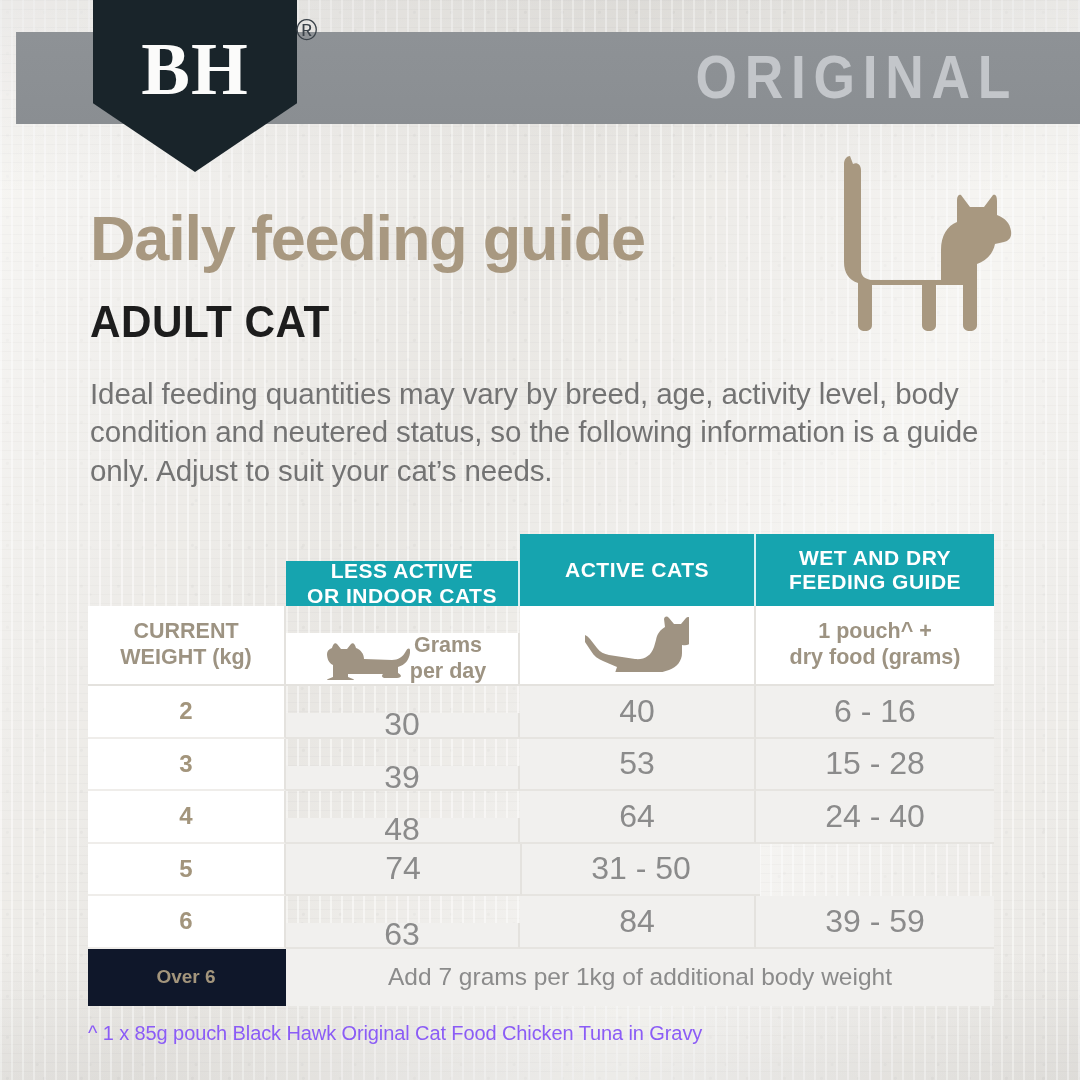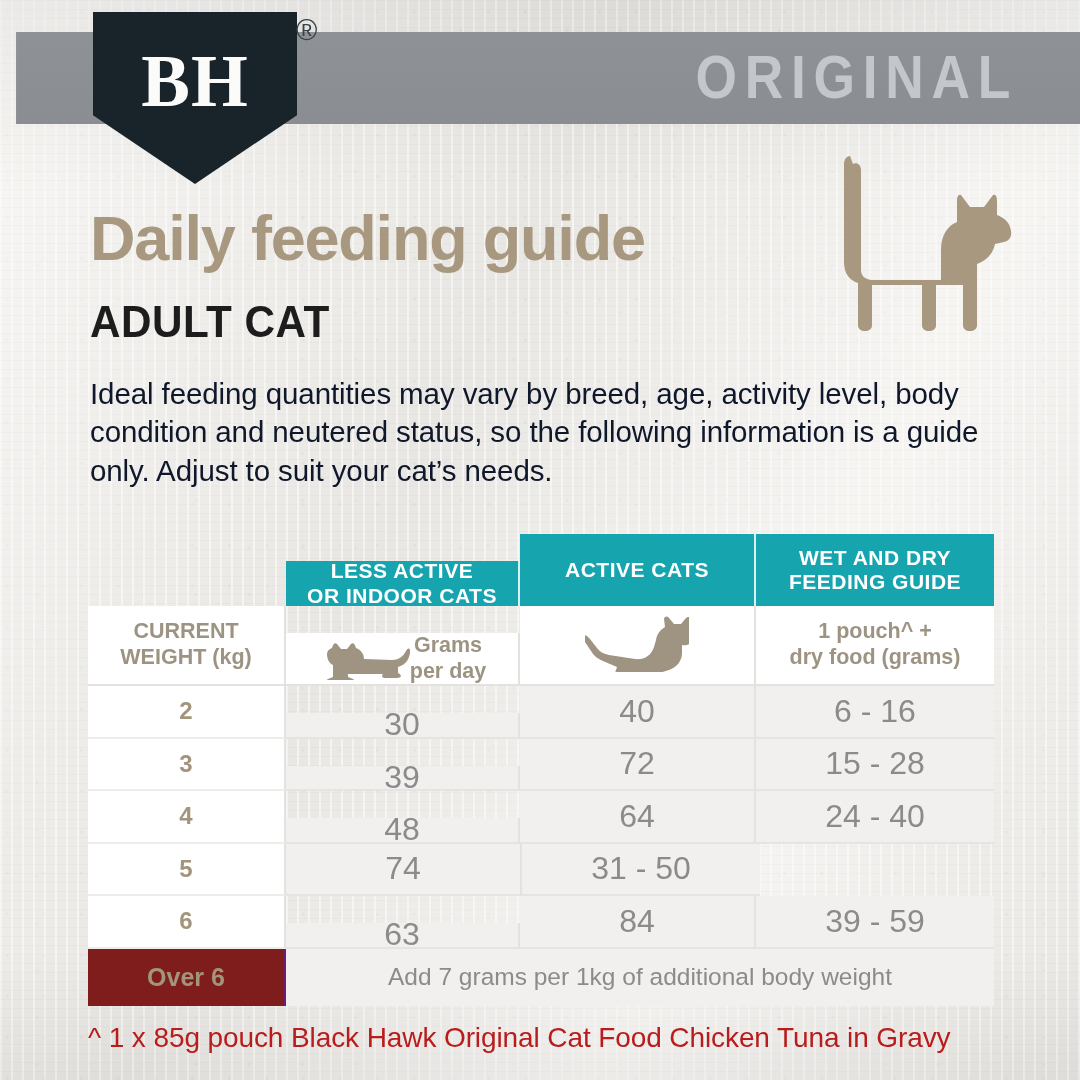--- a/index.html
+++ b/index.html
@@ -52,21 +52,21 @@
     font-size:62px;font-weight:bold;letter-spacing:9px;
     color:#c3c6ca;
     font-family:"Liberation Sans Narrow","Liberation Sans",sans-serif;
     transform:scaleX(.86);transform-origin:right top;
     line-height:1;
     white-space:nowrap;
   }
 
   
   .shield{
-    position:absolute;left:93px;top:12px;width:204px;height:172px;z-index:4;
+    position:absolute;left:93px;top:0;width:204px;height:172px;z-index:4;
   }
   .shield-body{
     position:absolute;inset:0;
     background:#19242a;
     clip-path:polygon(0 0, 100% 0, 100% 60%, 50% 100%, 0 60%);
   }
   .shield-text{
     position:absolute;left:0;right:0;top:33px;
     text-align:center;color:#fbfbfa;
     font-family:"Liberation Serif","DejaVu Serif",serif;
@@ -88,21 +88,21 @@
   }
   .h-sub{
     position:absolute;left:90px;top:300px;
     font-size:44px;font-weight:bold;color:#1d1d1d;
     letter-spacing:.5px;line-height:1;
     transform:scaleX(.96);transform-origin:left top;
     z-index:2;
   }
   .intro{
     position:absolute;left:90px;top:375px;width:905px;
-    font-size:29.5px;color:#0f172a;line-height:1.30;
+    font-size:29.5px;color:#737373;line-height:1.30;
     letter-spacing:-.1px;
     z-index:2;
   }
 
   
   .cat-hero{
     position:absolute;left:826px;top:152px;width:190px;height:196px;z-index:2;
   }
 
   
@@ -143,30 +143,30 @@
   }
   .drow .dcell{
     background:#f1f0ee;color:#8b8b8b;font-size:32px;
     border-right:2px solid #e4e2de;border-bottom:2px solid #e6e4e0;
   }
   .drow .dcell.last{border-right:none;}
 
   
   .orow{height:57px;}
   .orow .c-weight{
-    background:#7f1d1d;color:#a3957c;font-size:25px;font-weight:bold;
-    border-right:2px solid #701a75;
+    background:#0f172a;color:#a3957c;font-size:19px;font-weight:bold;
+    border-right:2px solid #0f172a;
   }
   .orow .merged{
     width:708px;background:#f1f0ee;color:#8b8b8b;font-size:24.5px;
   }
 
   .footnote{
     position:absolute;left:88px;top:1022px;
-    font-size:28px;color:#b91c1c;letter-spacing:-.1px;z-index:2;
+    font-size:20px;color:#8b5cf6;letter-spacing:-.1px;z-index:2;
   }
 </style>
 </head>
 <body>
 
 <div id="page"></div>
 
 <div class="topbar">
   <div class="topbar-texture"></div>
   <div class="original">ORIGINAL</div>
@@ -247,21 +247,21 @@
   <div id="rows-host">
       <div class="trow drow">
         <div class="cell c-weight">2</div>
         <div class="cell c-a dcell">30</div>
         <div class="cell c-b dcell">40</div>
         <div class="cell c-c dcell last">6 - 16</div>
       </div>
       <div class="trow drow">
         <div class="cell c-weight">3</div>
         <div class="cell c-a dcell">39</div>
-        <div class="cell c-b dcell">72</div>
+        <div class="cell c-b dcell">53</div>
         <div class="cell c-c dcell last">15 - 28</div>
       </div>
       <div class="trow drow">
         <div class="cell c-weight">4</div>
         <div class="cell c-a dcell">48</div>
         <div class="cell c-b dcell">64</div>
         <div class="cell c-c dcell last">24 - 40</div>
       </div>
       <div class="trow drow">
         <div class="cell c-weight">5</div>

